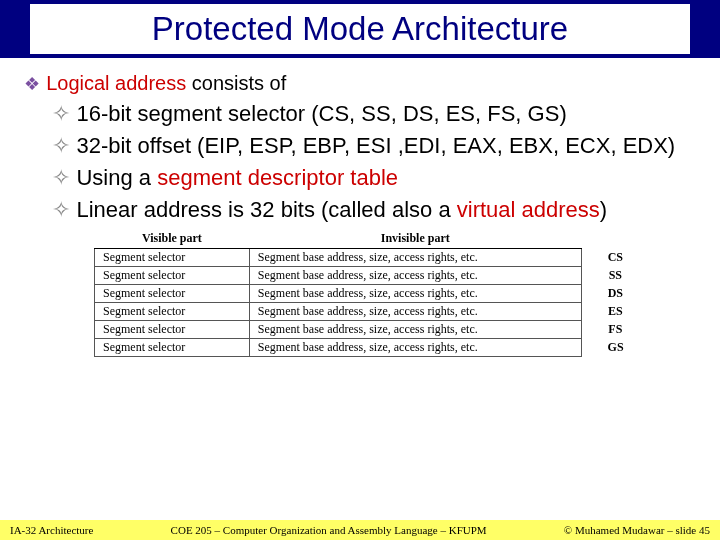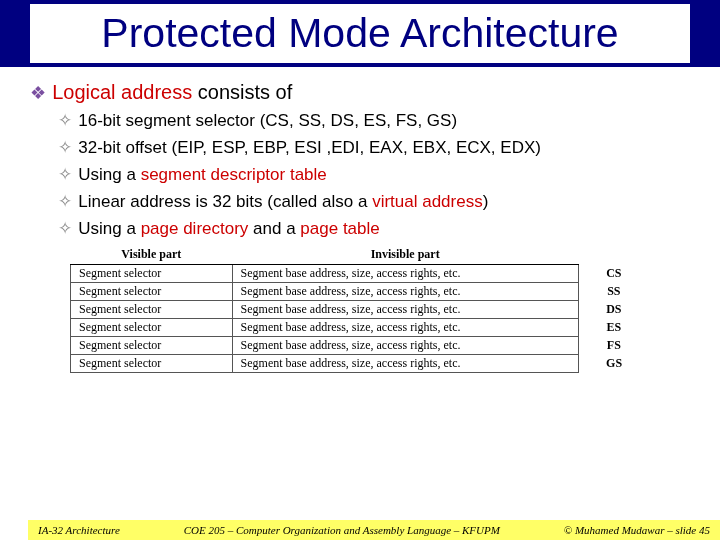--- a/index.html
+++ b/index.html
@@ -19,45 +19,45 @@
     text-align: center;
   }
   .title-wrap {
     background: white;
     margin: 0 30px;
     padding: 6px 0;
   }
   .title-text {
     color: #000080;
     font-family: "Comic Sans MS", cursive, sans-serif;
-    font-size: 41px;
+    font-size: 33px;
   }
   .content {
-    padding: 8px 22px 0 30px;
+    padding: 8px 22px 0 24px;
   }
   .l1 {
     font-size: 20px;
     margin: 6px 0;
   }
   .l2 {
-    font-size: 17px;
+    font-size: 22px;
     margin: 6px 0 6px 28px;
   }
   .diamond {
     color: #7a4fa0;
     margin-right: 6px;
     font-size: 18px;
   }
   .cross {
     color: #888;
     margin-right: 6px;
   }
   .red { color: #cc0000; }
   .table-wrap {
-    margin: 6px 50px 0 40px;
+    margin: 6px 50px 0 70px;
   }
   table {
     border-collapse: collapse;
     width: 100%;
     font-family: "Times New Roman", serif;
     font-size: 12px;
   }
   th {
     font-weight: bold;
     text-align: center;
@@ -75,26 +75,24 @@
     font-weight: bold;
   }
   th.noborder { border: none; }
   .footer {
     position: absolute;
     bottom: 0;
     left: 0;
     right: 0;
     background: #ffff66;
     font-family: "Times New Roman", serif;
-    font-style: italic;
     font-size: 11px;
     padding: 4px 10px;
     display: flex;
     justify-content: space-between;
-    margin-left: 28px;
   }
 </style>
 </head>
 <body>
 
 <div class="title-bar">
   <div class="title-wrap">
     <span class="title-text">Protected Mode Architecture</span>
   </div>
 </div>
@@ -111,23 +109,20 @@
     <span class="cross">✧</span><span>32-bit offset (EIP, ESP, EBP, ESI ,EDI, EAX, EBX, ECX, EDX)</span>
   </div>
 
   <div class="l2">
     <span class="cross">✧</span><span>Using a </span><span class="red">segment descriptor table</span>
   </div>
   <div class="l2">
     <span class="cross">✧</span><span>Linear address is 32 bits (called also a </span><span class="red">virtual address</span><span>)</span>
   </div>
 
-  <div class="l2">
-    <span class="cross">✧</span><span>Using a </span><span class="red">page directory</span><span> and a </span><span class="red">page table</span>
-  </div>
 
   <div class="table-wrap">
     <table>
       <tbody>
           <tr>
         <th style="width:28%">Visible part</th>
         <th style="width:60%">Invisible part</th>
         <th class="noborder" style="width:12%"></th>
       </tr>
       <tr>

